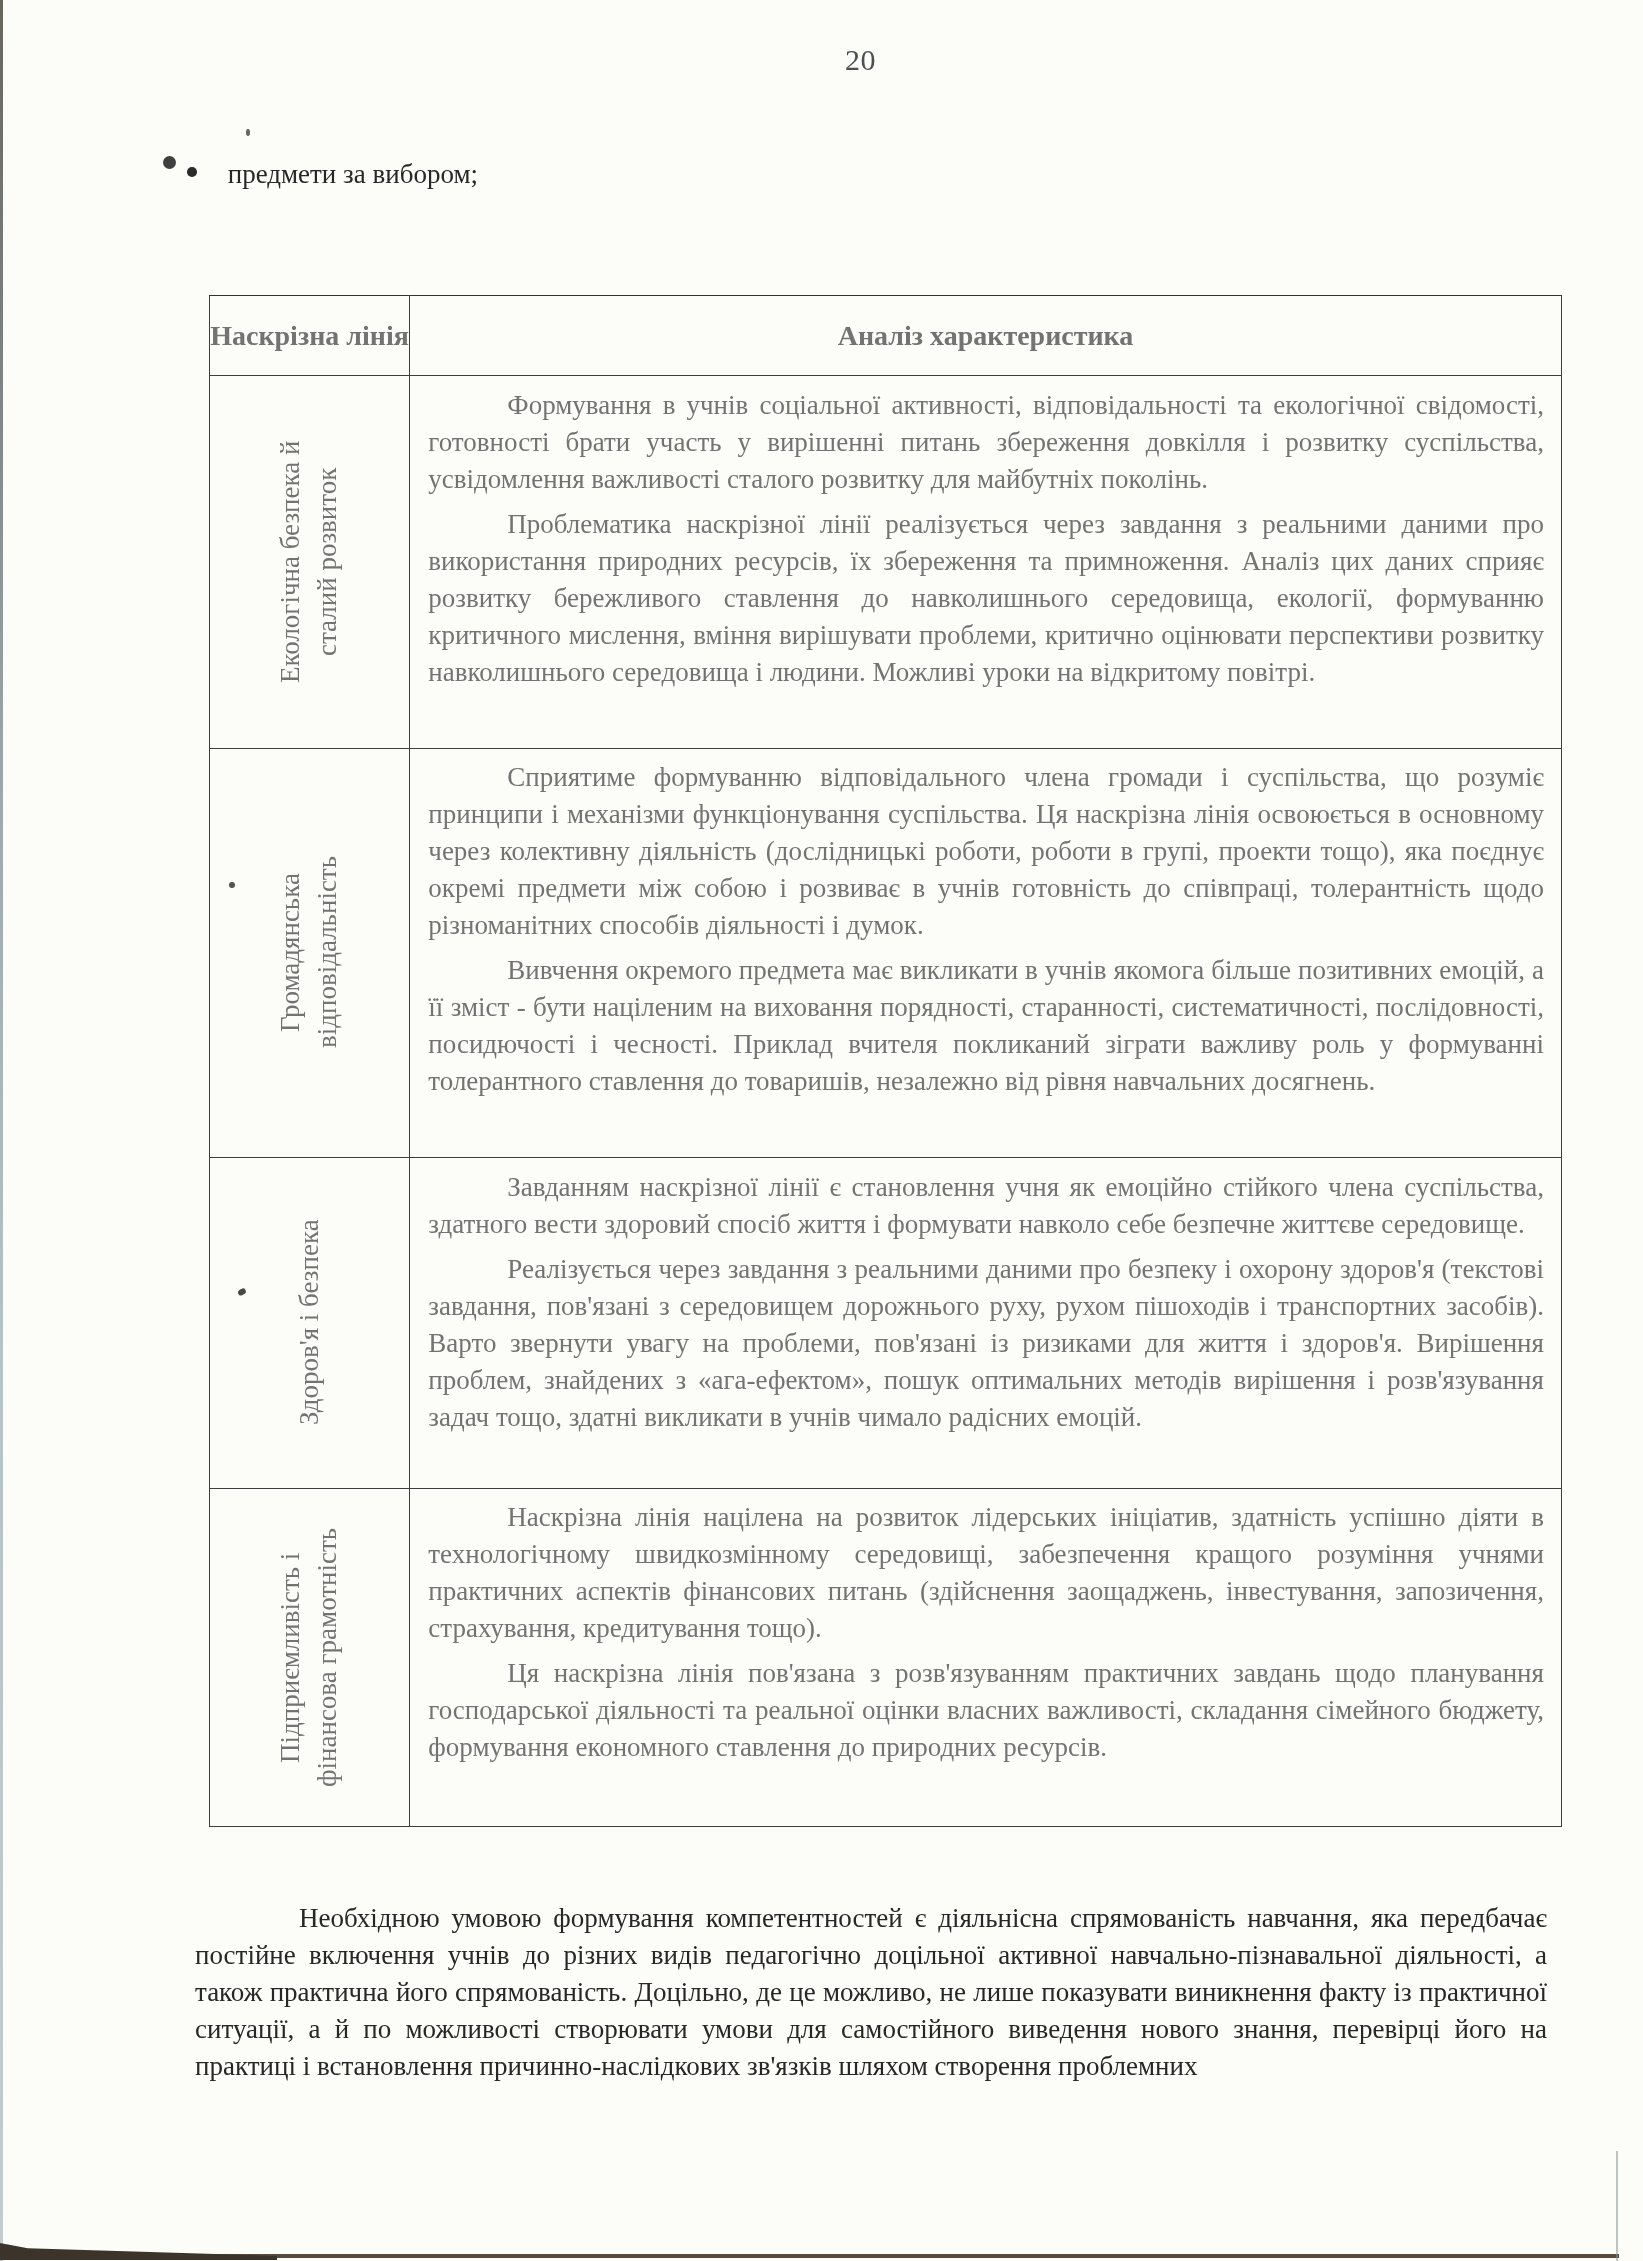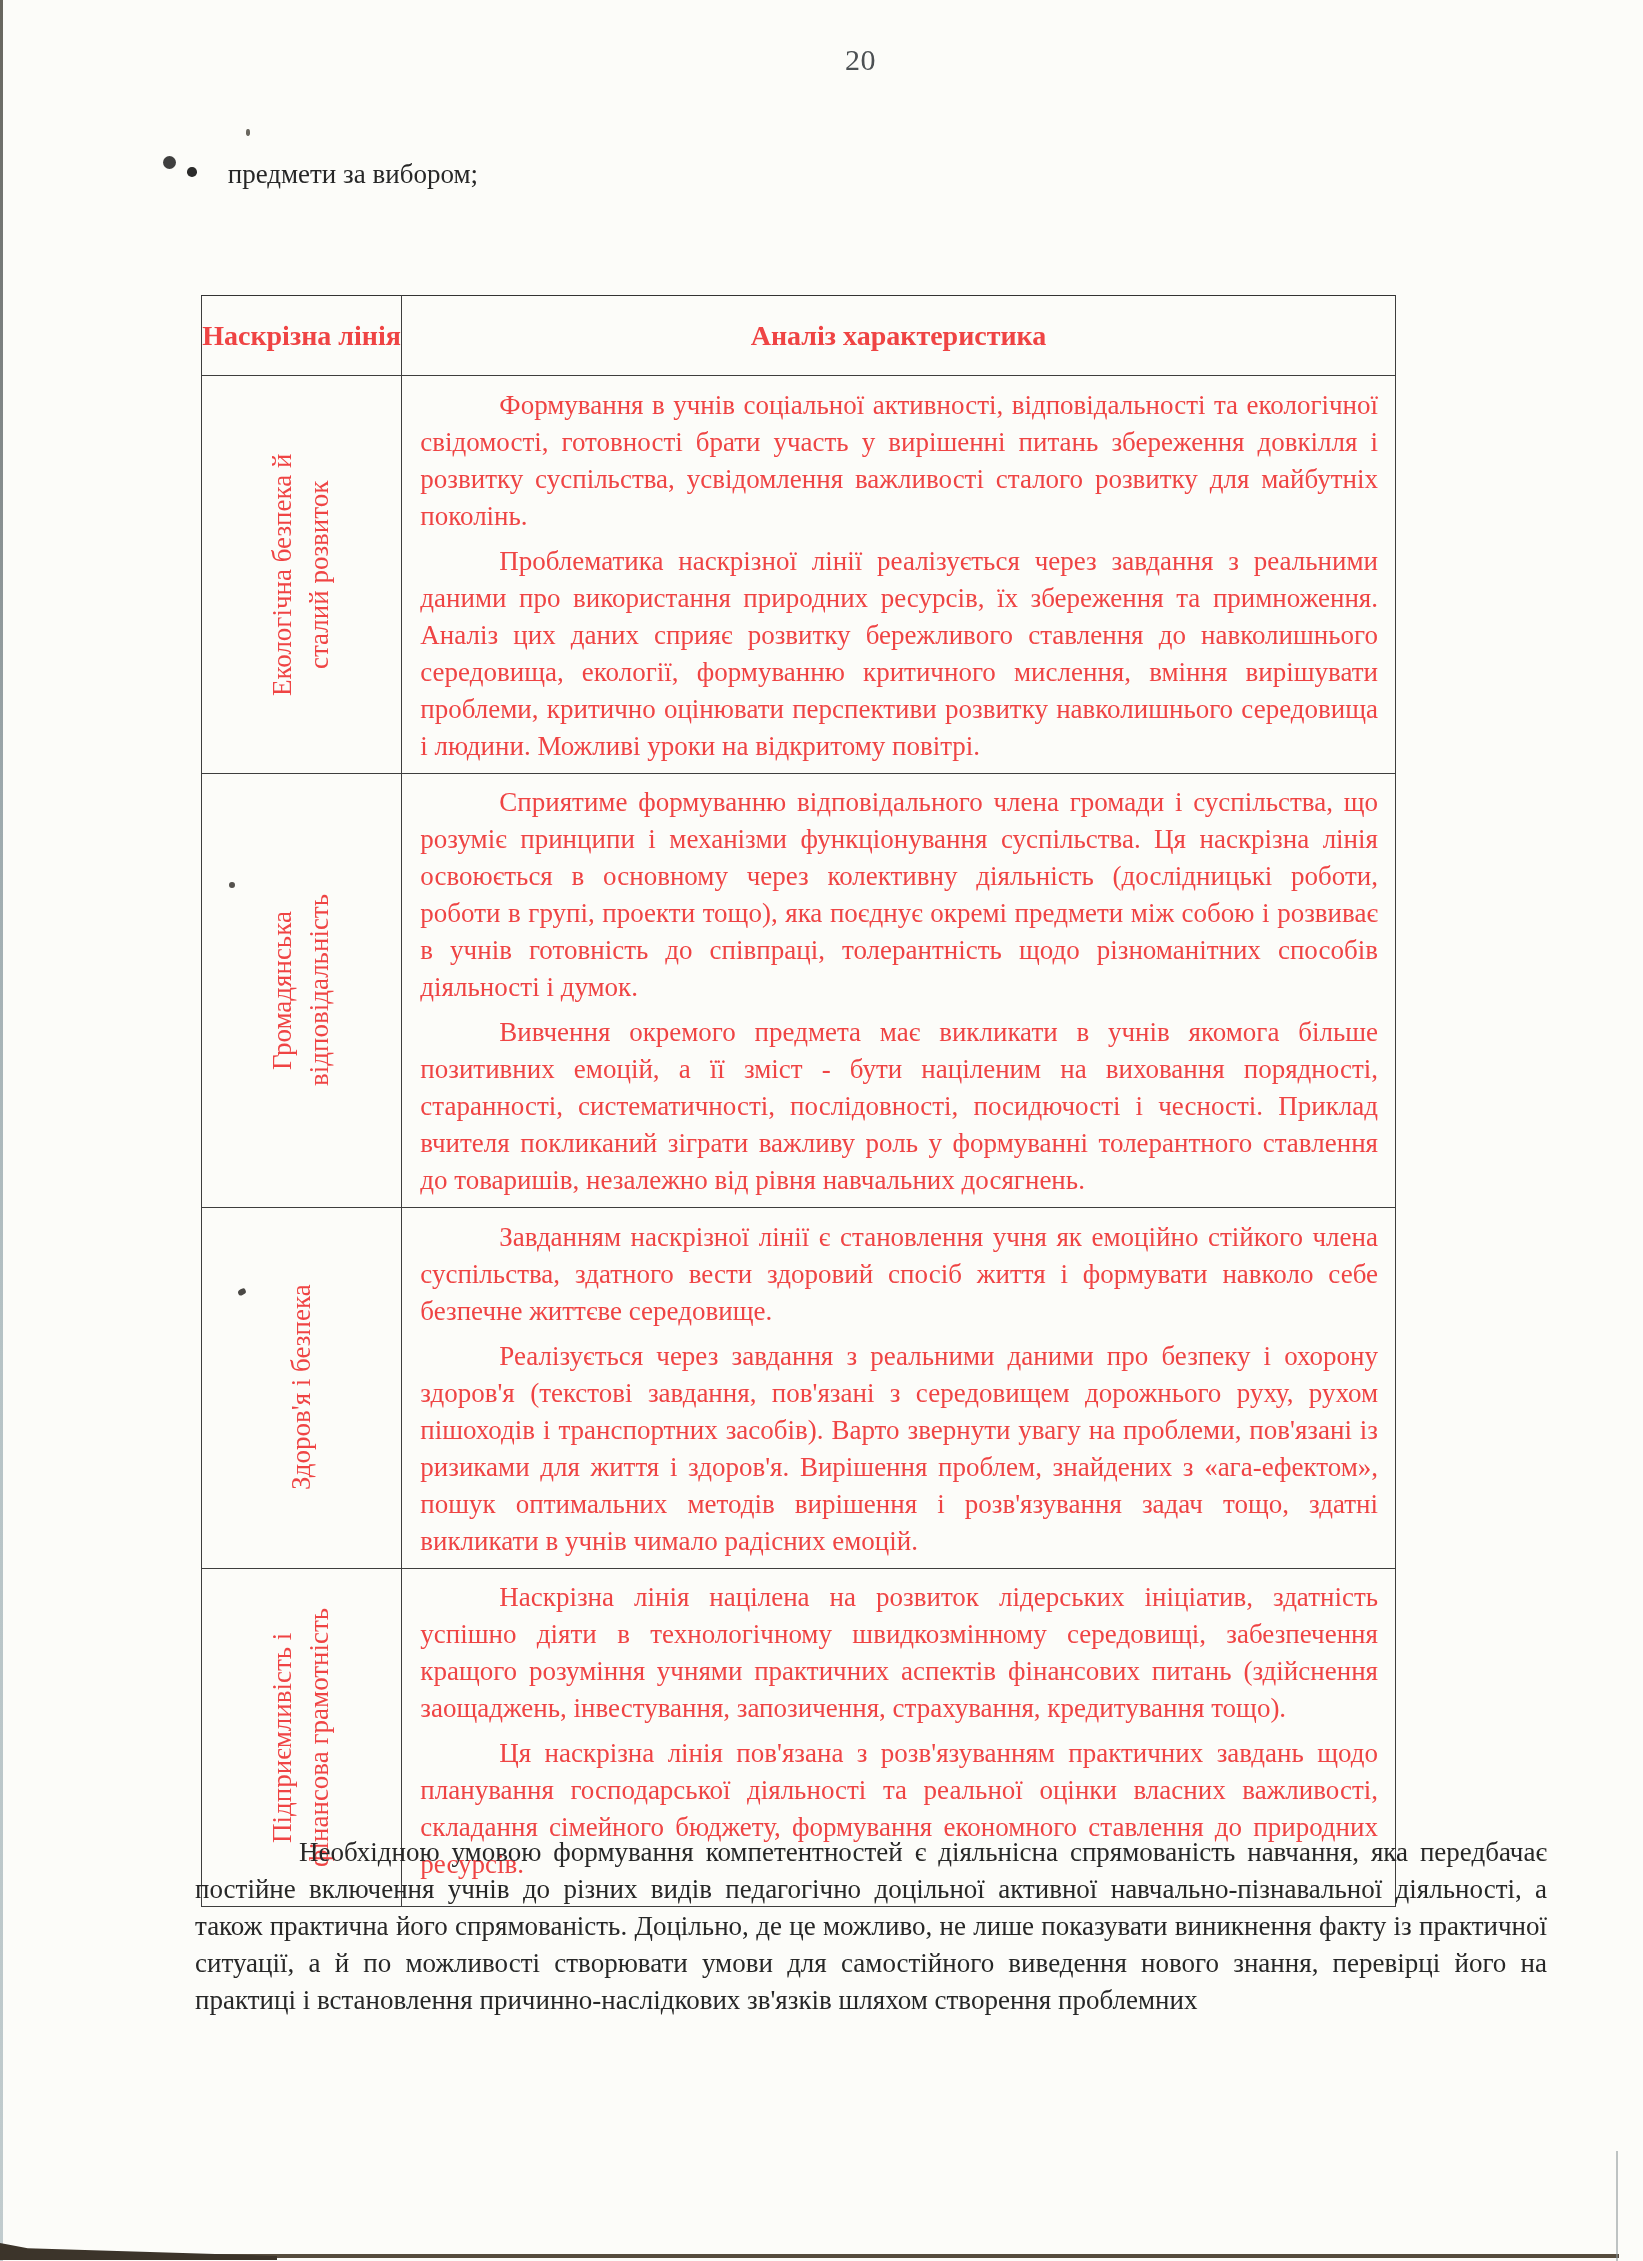--- a/index.html
+++ b/index.html
@@ -43,23 +43,23 @@
   }
   
   .bullets{position:absolute;left:187px;top:156px;width:1321px;}
   .bullet-item{display:flex;align-items:baseline;height:49px;font-size:27px;line-height:37px;}
   .bullet-dot{
     flex:0 0 auto;width:9.7px;height:9.7px;border-radius:50%;
     background:#2b2b2b;margin-right:31px;position:relative;top:-6.4px;
   }
   
   table.grid{
-    position:absolute;left:201px;top:295px;
-    width:1195px;border-collapse:collapse;table-layout:fixed;
-    font-size:27px;line-height:37px;color:#ef4444;
+    position:absolute;left:209px;top:295px;
+    width:1353px;border-collapse:collapse;table-layout:fixed;
+    font-size:27px;line-height:37px;color:#737373;
   }
   table.grid col.c1{width:200px;}
   table.grid th,table.grid td{border:1.3px solid #3e3e3e;}
   table.grid tr.hdr th{
     border-top:1.9px solid #333;
     height:79px;font-size:28px;font-weight:bold;
     text-align:center;vertical-align:middle;padding:0;
     line-height:34px;
   }
   td.label-cell{vertical-align:middle;text-align:center;padding:0;}
@@ -73,21 +73,21 @@
     white-space:normal;
   }
   td.text-cell{vertical-align:top;padding:2.6px 9px 0 10.3px;}
   td.text-cell p{margin:8px;text-indent:79px;text-align:justify;font-family:Liberation Serif, serif;}
   tr.r1 td{height:369px;}
   tr.r2 td{height:406px;}
   tr.r3 td{height:327px;}
   tr.r4 td{height:335px;}
   
   .closing{
-    position:absolute;left:195px;top:1834px;width:1352px;
+    position:absolute;left:195px;top:1900px;width:1352px;
     font-size:27px;line-height:37px;text-align:justify;
   }
   .closing p{margin:0;text-indent:104px;}
 </style>
 </head>
 <body>
 
 <div class="page">
 
   <div class="edge-left"></div>

